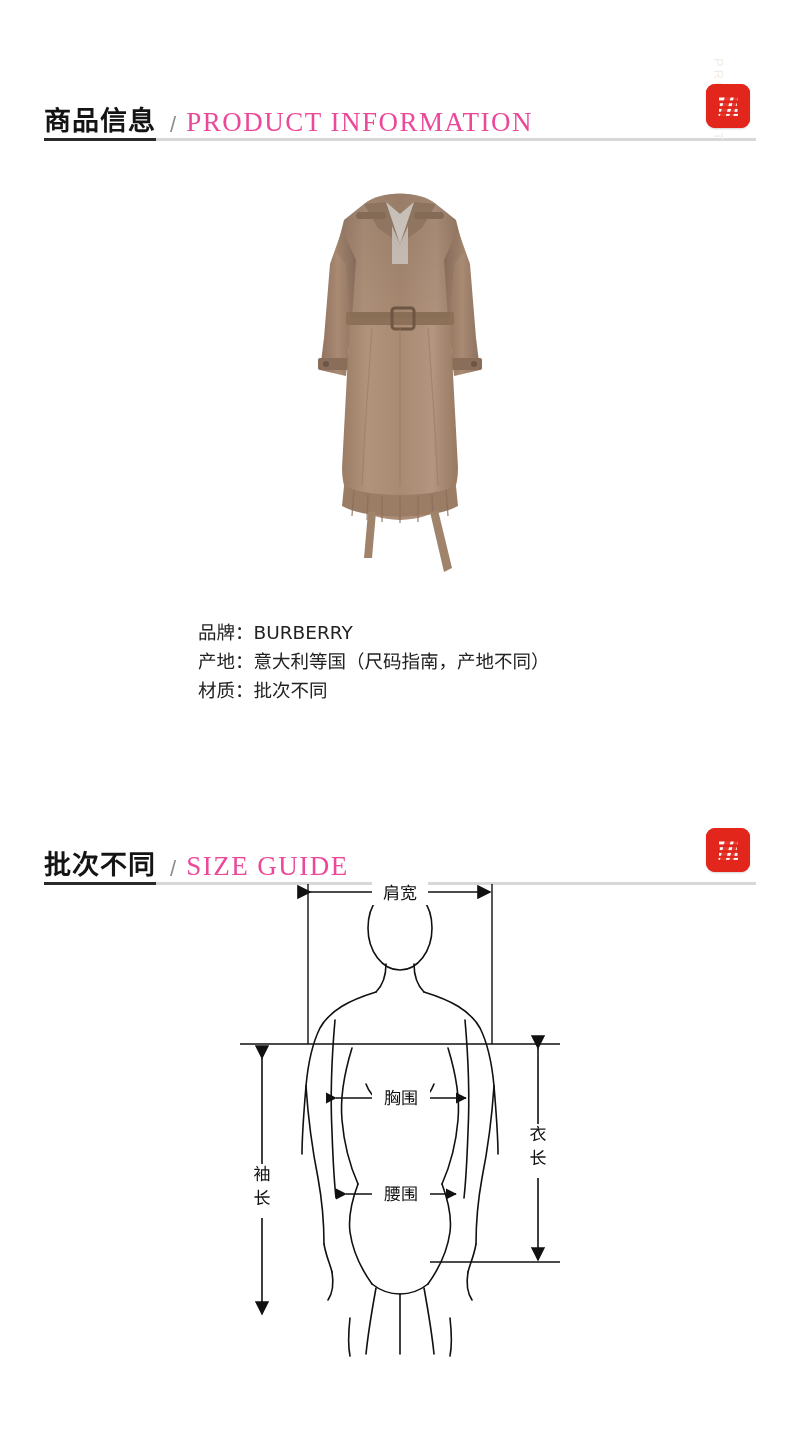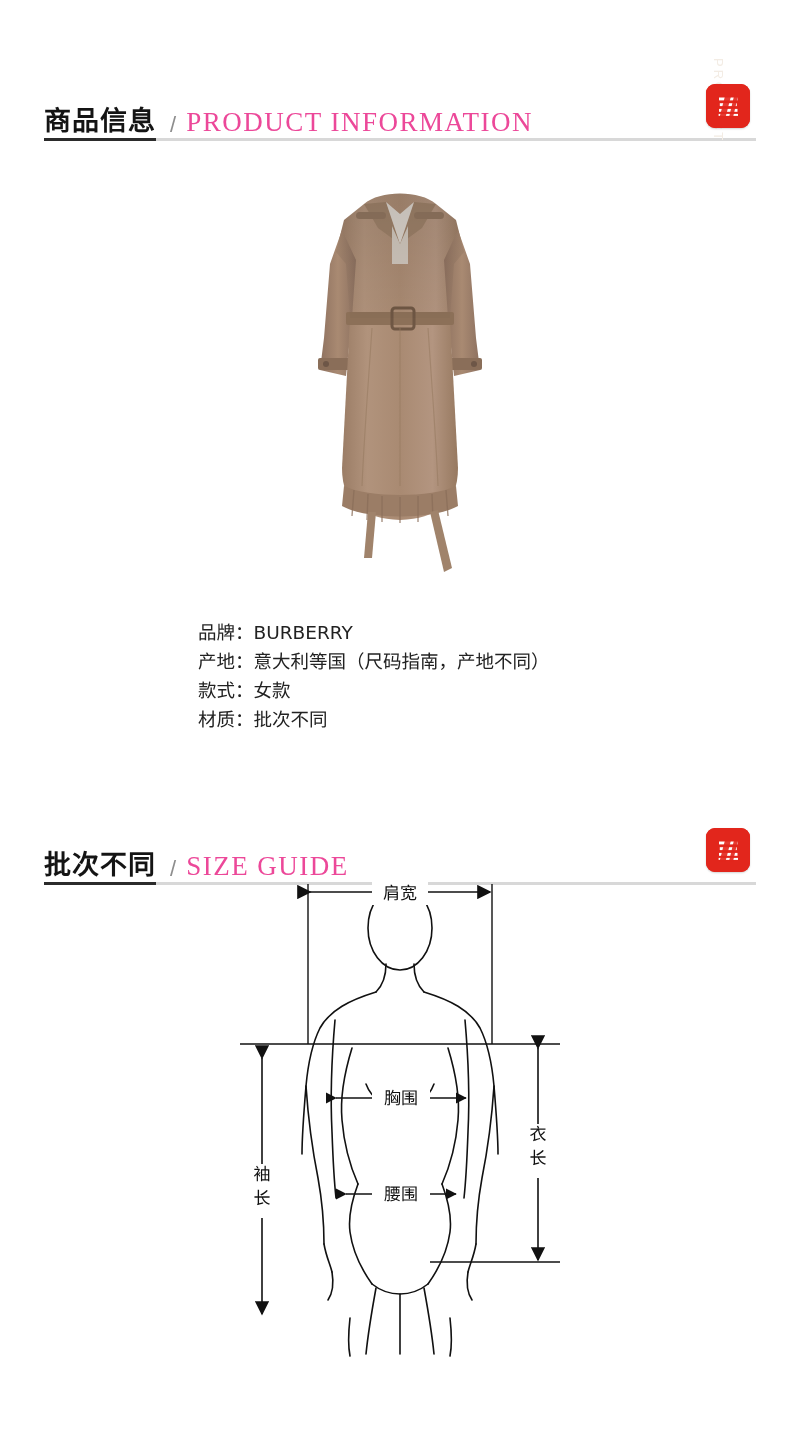--- a/index.html
+++ b/index.html
@@ -221,23 +221,20 @@
 </div>
 
 <div class="spec-list">
   <div class="spec-row">
     <span class="spec-key">品牌：</span><span class="spec-val">BURBERRY</span>
   </div>
   <div class="spec-row">
     <span class="spec-key">产地：</span><span class="spec-val">意大利等国（尺码指南，产地不同）</span>
   </div>
   <div class="spec-row">
-    <span class="spec-key">款式：</span><span class="spec-val">女款</span>
-  </div>
-  <div class="spec-row">
     <span class="spec-key">材质：</span><span class="spec-val">批次不同</span>
   </div>
 </div>
 
 <div class="section-header" style="top:830px;">
   <div class="hdr-row">
     <span class="hdr-cn">批次不同</span>
     <span class="hdr-slash">/</span>
     <span class="hdr-en">SIZE  GUIDE</span>
   </div>

